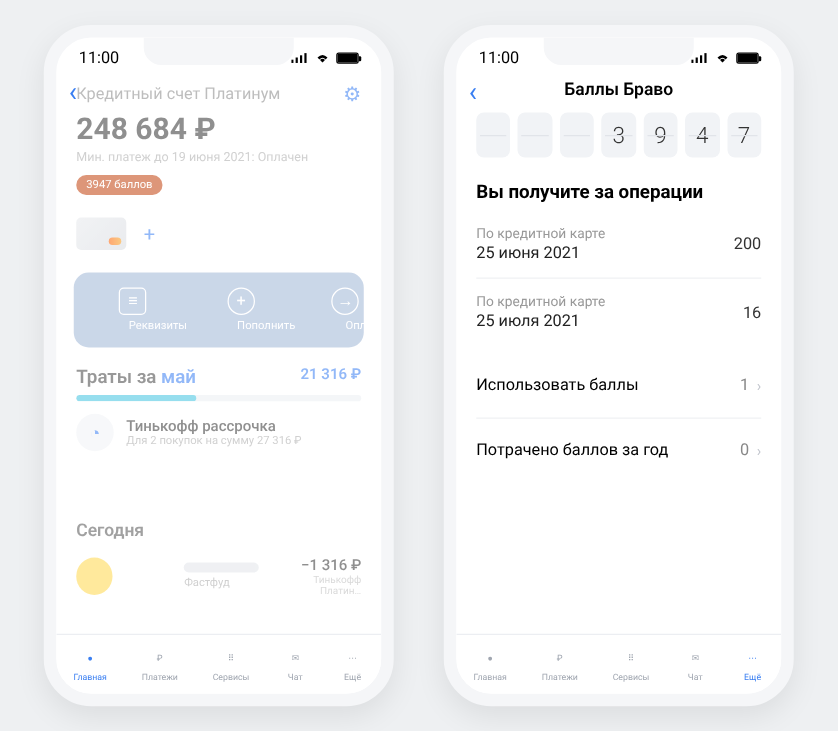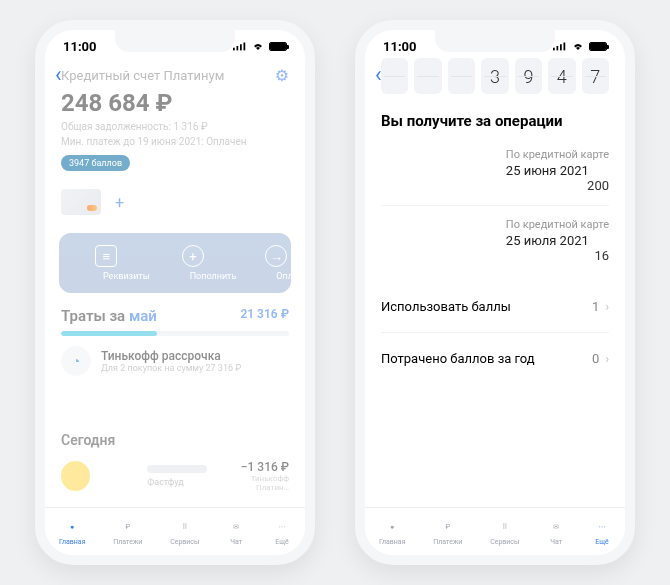--- a/index.html
+++ b/index.html
@@ -32,21 +32,21 @@
     border-radius: 0 0 14px 14px;
     z-index: 5;
   }
   .status-bar {
     height: 28px;
     display: flex;
     justify-content: space-between;
     align-items: center;
     padding: 4px 18px 0;
     font-size: 13px;
-    font-weight: 700;
+    font-weight: 400;
     text-align: center;
   }
   .status-icons { display: flex; gap: 4px; align-items: center; }
   .sig { width:14px; height:10px; }
   .bat { width:18px; height:9px; border:1px solid #000; border-radius:2px; position:relative;}
   .bat::after{content:"";position:absolute;right:-3px;top:2px;width:2px;height:4px;background:#000;border-radius:0 1px 1px 0;}
   .bat-fill{background:#000;height:100%;width:100%;border-radius:1px;}
   .screen {
     height: calc(100% - 28px);
     overflow: hidden;
@@ -60,21 +60,21 @@
   }
   
   .dimmed { opacity: 0.55; }
   .acct-header { padding: 8px 16px 4px; }
   .acct-row { display:flex; justify-content:space-between; align-items:center; }
   .acct-title { font-size: 13px; color:#888; }
   .gear-icon { color:#3a7ff2; font-size:16px; }
   .balance { font-size: 24px; font-weight:700; margin-top:4px; color:#333;}
   .sub-line { font-size:10px; color:#aaa; margin-top:4px;}
   .pill {
-    display:inline-block; background:#0369a1; color:#fff;
+    display:inline-block; background:#c2410c; color:#fff;
     border-radius:10px; padding:3px 8px; font-size:9px; margin-top:8px;
   }
   .card-row { display:flex; gap:14px; align-items:center; padding:14px 16px; }
   .mini-card { width:40px; height:26px; background: linear-gradient(135deg,#e6e8ec,#d8dbe0); border-radius:4px; position:relative;}
   .mini-card::after{content:"";position:absolute;right:4px;bottom:4px;width:10px;height:6px;border-radius:3px;background:linear-gradient(90deg,#ff5f00,#f79e1b);}
   .add-plus { color:#3a7ff2; font-size:16px; }
   .action-bar {
     margin: 4px 14px; background:#9fb6d6; border-radius:12px;
     display:flex; justify-content:space-around; padding:12px 4px;
   }
@@ -118,21 +118,21 @@
   .header2 { text-align:center; padding:6px 0 10px; font-size:14px; font-weight:600; position:relative;}
   .digit-row { display:flex; justify-content:center; gap:6px; padding:0 16px 14px;}
   .digit {
     width:28px; height:36px; background:#f1f3f6; border-radius:6px;
     display:flex; align-items:center; justify-content:center;
     font-size:18px; font-weight:300; color:#333; position:relative;
   }
   .digit.empty { color:transparent;}
   .digit::after{content:"";position:absolute;left:3px;right:3px;top:50%;height:1px;background:#e1e4e9;}
   .section-head { padding:4px 16px 10px; font-size:15px; font-weight:700;}
-  .op-row { padding:8px 16px; display:flex; justify-content:space-between; align-items:flex-end; border-bottom:0;flex-direction:column;}
+  .op-row { padding:8px 16px; display:flex; justify-content:space-between; align-items:center; border-bottom:0;}
   .op-left .l1 { font-size:11px; color:#999; margin-bottom:2px;}
   .op-left .l2 { font-size:13px; color:#222;}
   .op-val { font-size:13px; color:#333;}
   .thin-div { height:1px; background:#f0f1f4; margin:4px 16px;}
   .link-row { padding:14px 16px; display:flex; justify-content:space-between; align-items:center; font-size:13px;}
   .link-row .chev { color:#c0c4cc; font-size:12px; margin-left:6px;}
   .link-right { display:flex; align-items:center; color:#888;}
 </style>
 </head>
 <body>
@@ -158,21 +158,20 @@
   </div>
   <div class="screen">
     <span class="back-btn">‹</span>
     <div class="dimmed" style="flex:1; overflow:hidden;">
       <div class="acct-header">
         <div class="acct-row">
           <span class="acct-title">Кредитный счет Платинум</span>
           <span class="gear-icon">⚙</span>
         </div>
         <div class="balance">248 684 ₽</div>
-        <div class="sub-line">Общая задолженность: 1 316 ₽</div>
         <div class="sub-line">Мин. платеж до 19 июня 2021: Оплачен</div>
         <span class="pill">3947 баллов</span>
       </div>
       <div class="card-row">
         <div class="mini-card"></div>
         <span class="add-plus">+</span>
       </div>
       <div class="action-bar">
         <div class="action-item">
           <div class="action-icon doc">≡</div>
@@ -254,20 +253,21 @@
       <svg class="sig" viewBox="0 0 14 10">
           <path d="M7 9 L5 7 Q7 5 9 7 Z M3 5 Q7 1 11 5 L9.5 6.5 Q7 4 4.5 6.5 Z" fill="#000"></path>
         </svg>
       <div class="bat">
           <div class="bat-fill"></div>
         </div>
     </div>
   </div>
   <div class="screen">
     <span class="back-btn">‹</span>
+    <div class="header2">Баллы Браво</div>
     <div class="digit-row">
       <div class="digit empty"></div>
       <div class="digit empty"></div>
       <div class="digit empty"></div>
       <div class="digit">3</div>
       <div class="digit">9</div>
       <div class="digit">4</div>
       <div class="digit">7</div>
     </div>
     <div class="section-head">Вы получите за операции</div>

